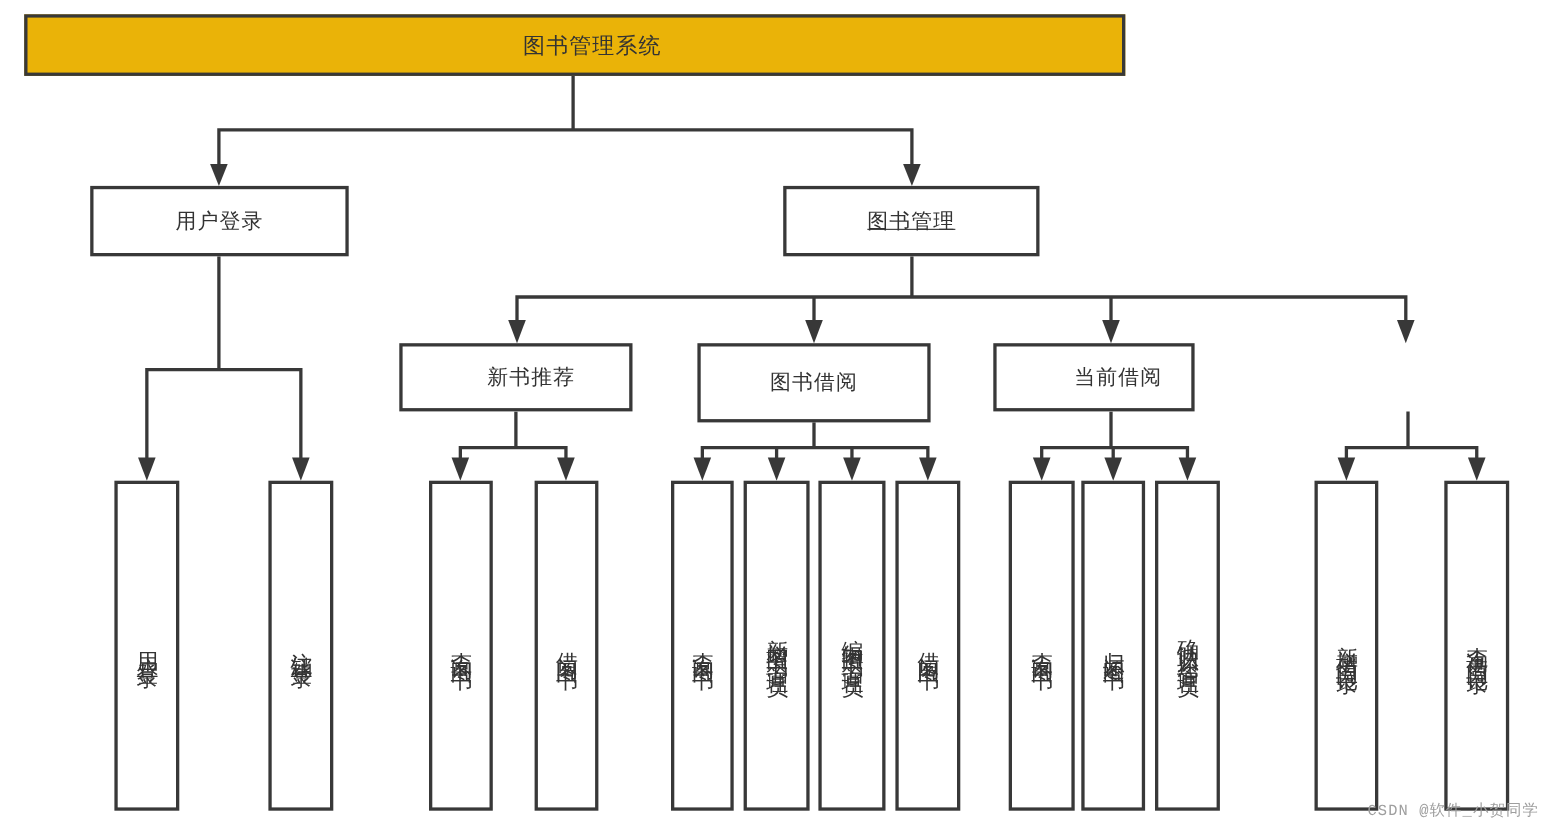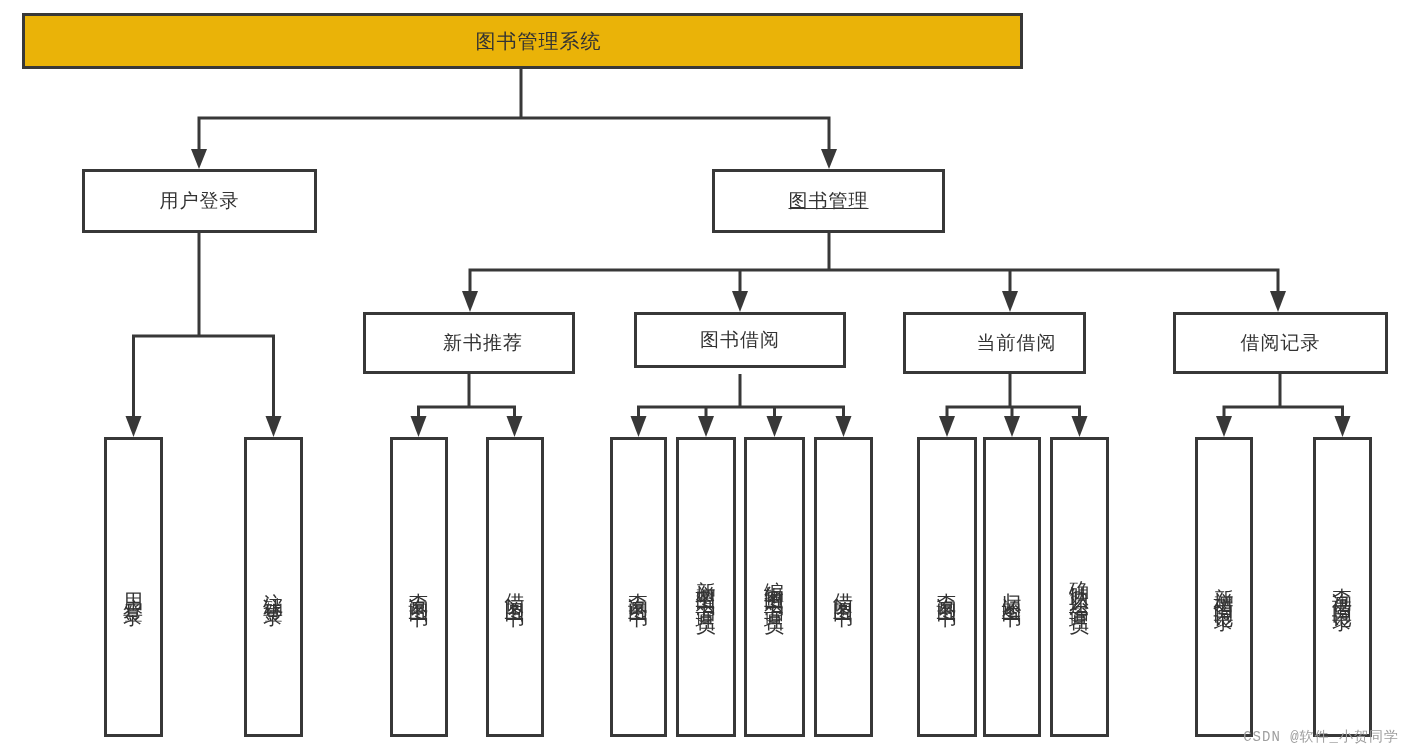--- a/index.html
+++ b/index.html
@@ -105,28 +105,25 @@
   <div class="box" style="left: 82px; top: 169px; width: 235px; height: 64px; border-color: rgb(56, 56, 56); color: rgb(51, 51, 51); background: rgb(255, 255, 255);">
     <span>用户登录</span>
   </div>
   <div class="box" style="left: 712px; top: 169px; width: 233px; height: 64px; border-color: rgb(56, 56, 56); color: rgb(51, 51, 51); background: rgb(255, 255, 255); text-decoration: underline;">
     <span>图书管理</span>
   </div>
 
   <div class="box" style="left: 363px; top: 312px; width: 212px; height: 62px; border-color: rgb(56, 56, 56); color: rgb(51, 51, 51); background: rgb(255, 255, 255); padding-left: 28px;">
     <span>新书推荐</span>
   </div>
-  <div class="box" style="left: 634px; top: 312px; width: 212px; height: 56px; border-color: rgb(56, 56, 56); color: rgb(51, 51, 51); background: rgb(255, 255, 255);">
+  <div class="box" style="left: 634px; top: 312px; width: 212px; height: 72px; border-color: rgb(56, 56, 56); color: rgb(51, 51, 51); background: rgb(255, 255, 255);">
     <span>图书借阅</span>
   </div>
   <div class="box" style="left: 903px; top: 312px; width: 183px; height: 62px; border-color: rgb(56, 56, 56); color: rgb(51, 51, 51); background: rgb(255, 255, 255); padding-left: 44px;">
     <span>当前借阅</span>
-  </div>
-  <div class="box" style="left: 1173px; top: 312px; width: 215px; height: 62px; border-color: rgb(56, 56, 56); color: rgb(51, 51, 51); background: rgb(255, 255, 255);">
-    <span>借阅记录</span>
   </div>
 
   <div class="box leaf" style="left: 104px; top: 437px; width: 59px; height: 300px; border-color: rgb(56, 56, 56); color: rgb(51, 51, 51); background: rgb(255, 255, 255);">
     <span>用户登录</span>
   </div>
   <div class="box leaf" style="left: 244px; top: 437px; width: 59px; height: 300px; border-color: rgb(56, 56, 56); color: rgb(51, 51, 51); background: rgb(255, 255, 255);">
     <span>注销登录</span>
   </div>
 
   <div class="box leaf" style="left: 390px; top: 437px; width: 58px; height: 300px; border-color: rgb(56, 56, 56); color: rgb(51, 51, 51); background: rgb(255, 255, 255);">

